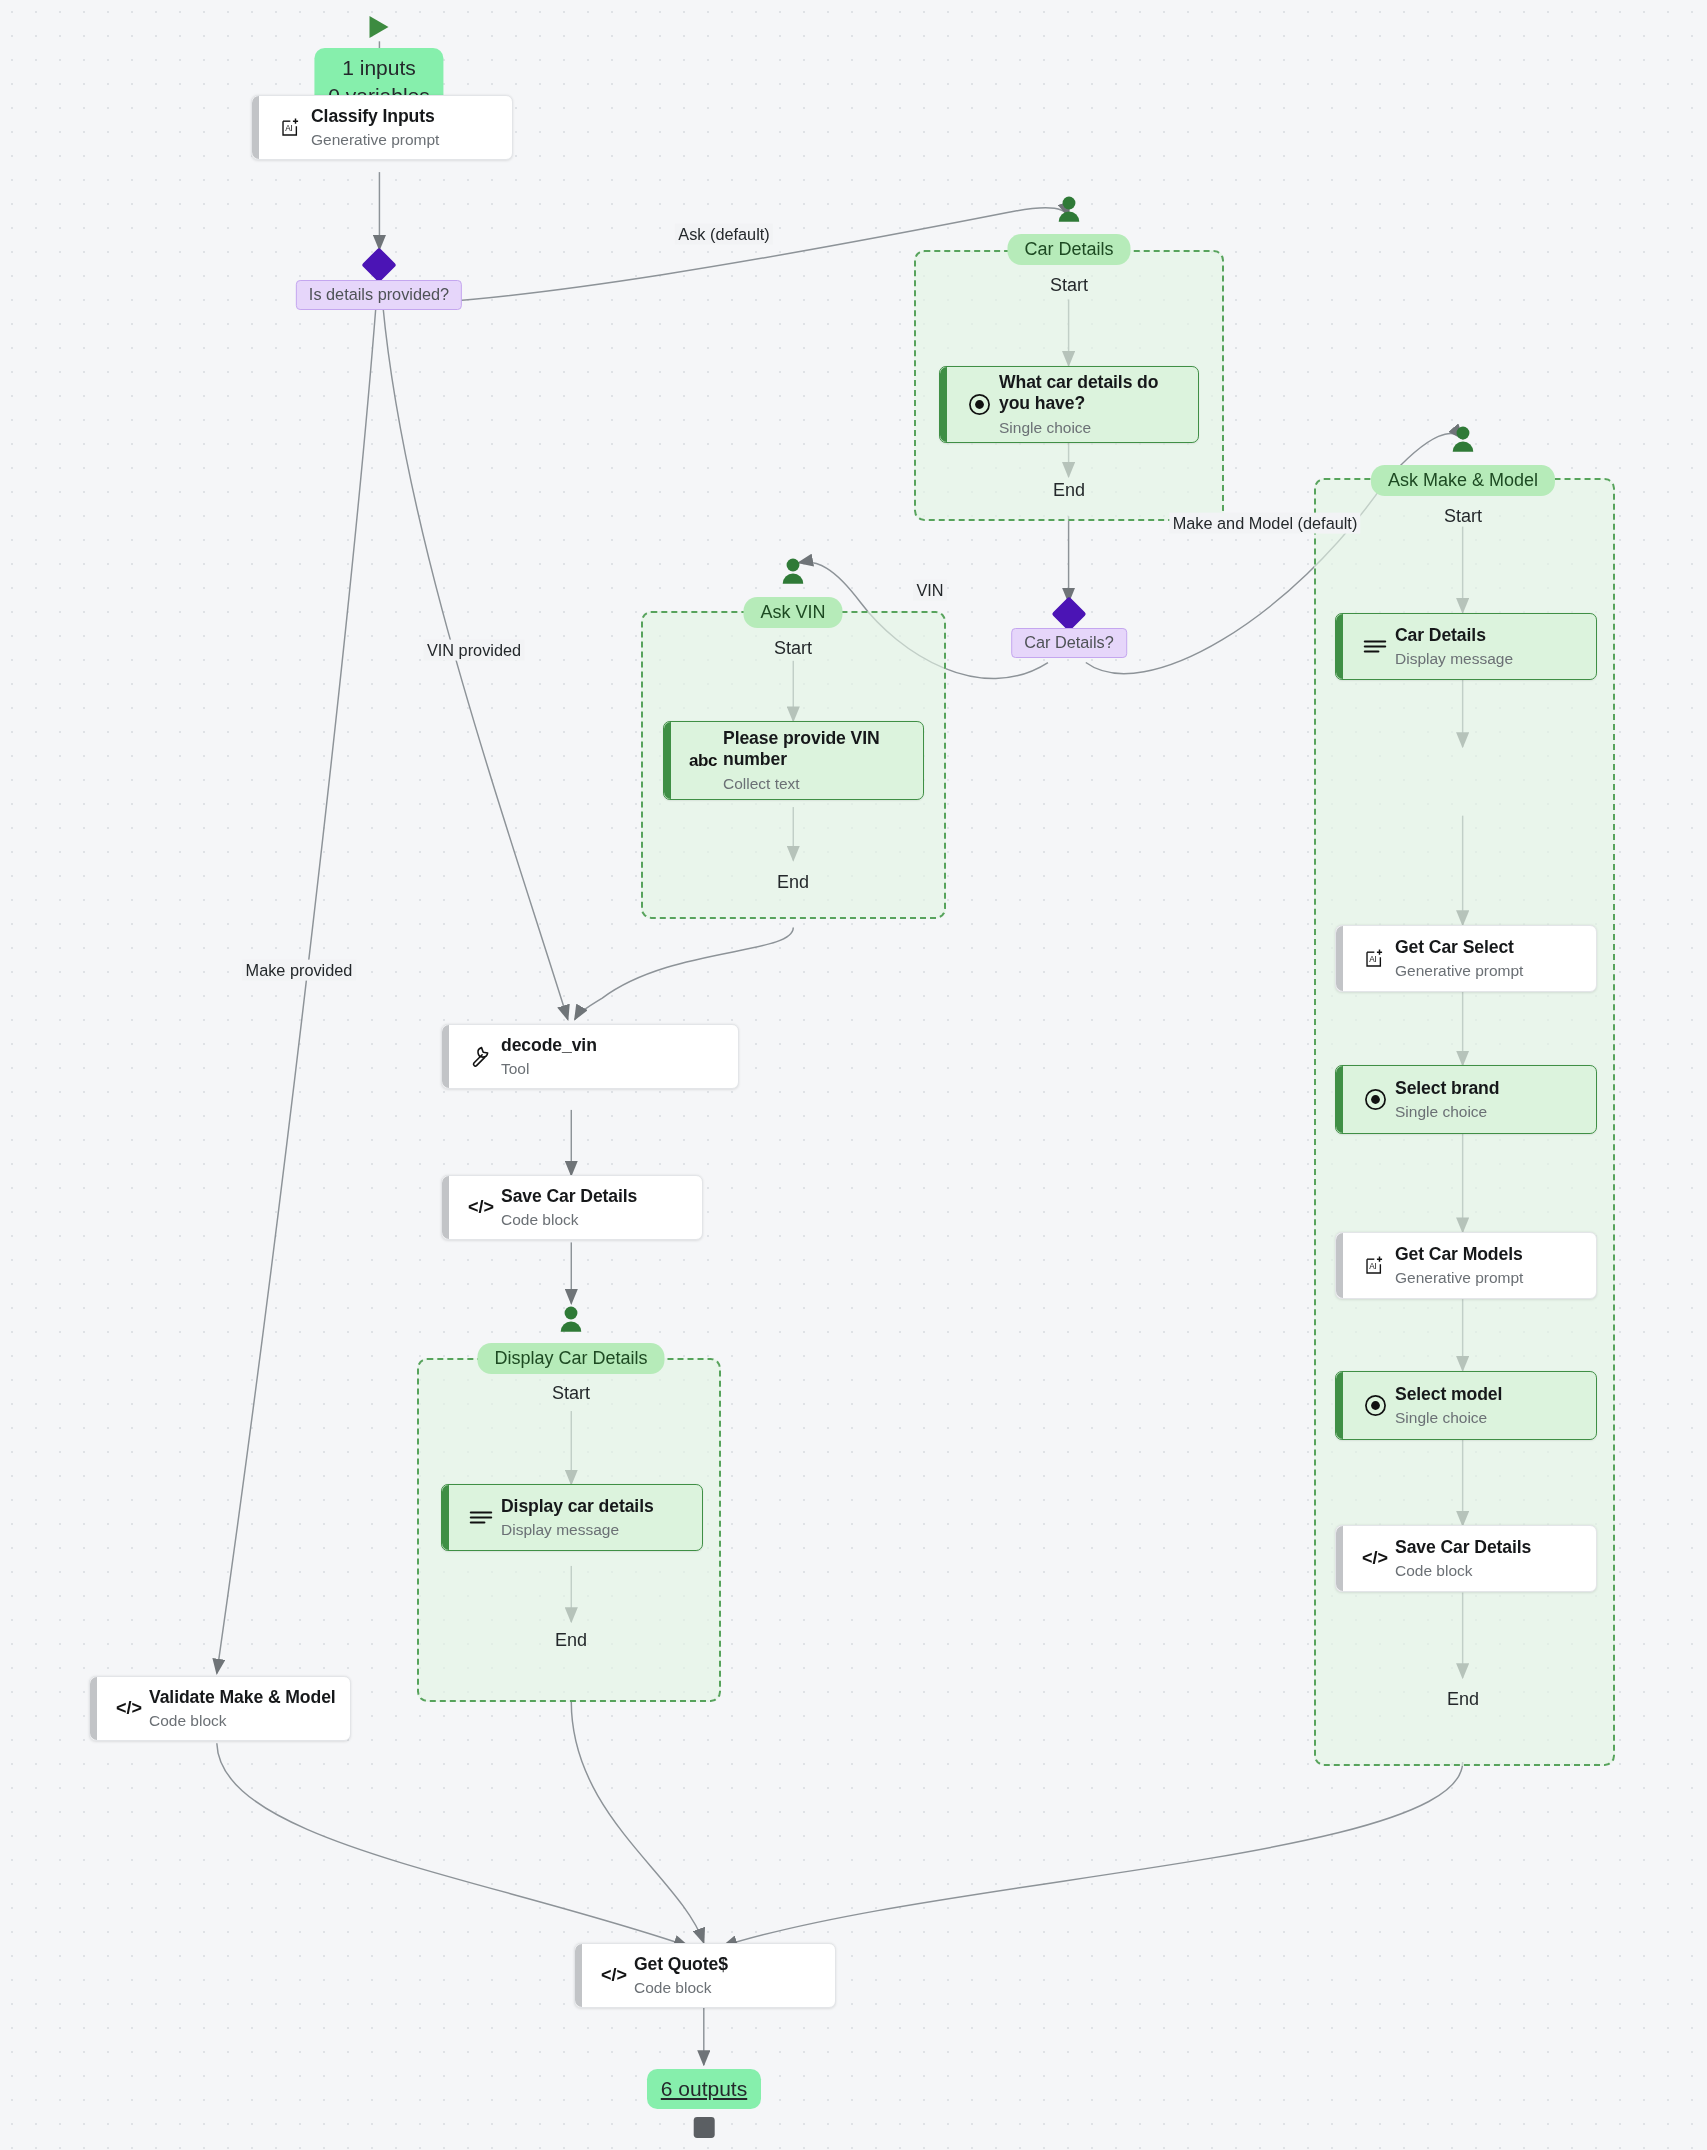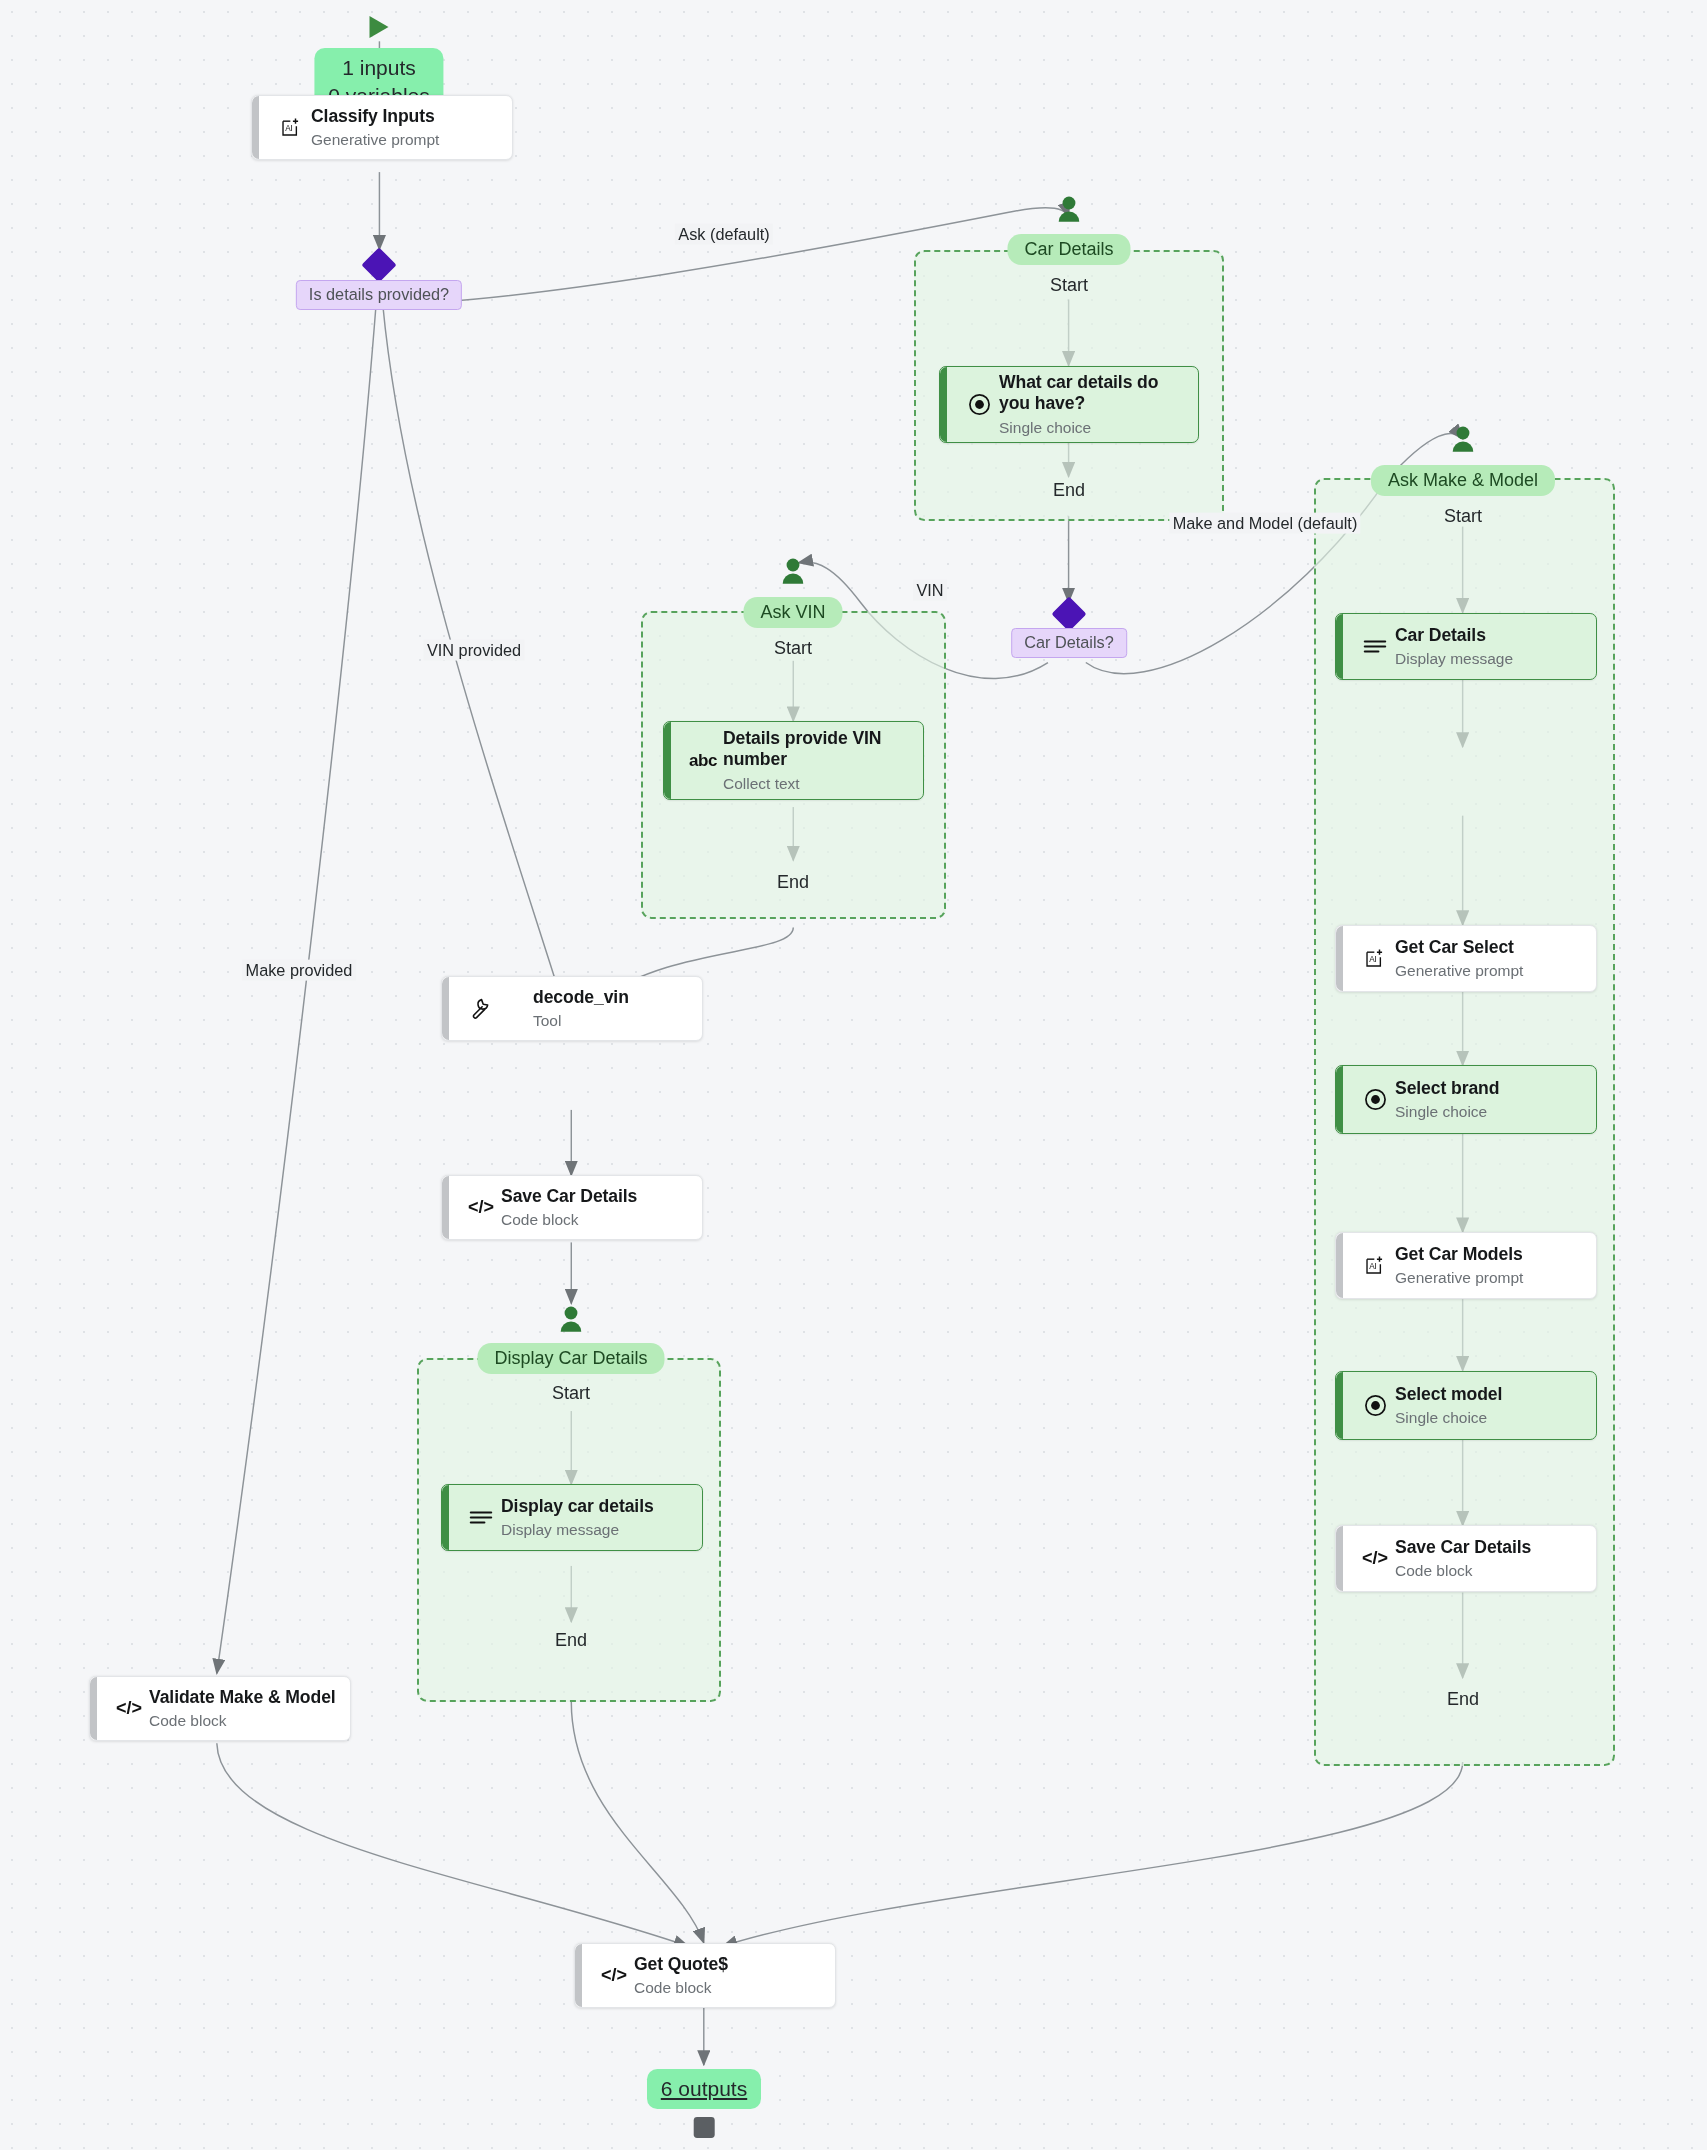--- a/index.html
+++ b/index.html
@@ -169,21 +169,21 @@
       </svg>
   </div>
   <div class="group-title" style="left:793px;top:597px;">Ask VIN</div>
   <div class="se-node" style="left:793px;top:638px;">Start</div>
   <div class="node green" style="left:663px;top:721px;width:261px;height:79px;">
     <div class="accent"></div>
     <div class="nicon">
       <span style="font-size:17px;font-weight:700;letter-spacing:-0.4px;">abc</span>
     </div>
     <div class="ntext">
-      <div class="ntitle">Details provide VIN number</div>
+      <div class="ntitle">Please provide VIN number</div>
       <div class="nsub">Collect text</div>
     </div>
   </div>
   <div class="se-node" style="left:793px;top:872px;">End</div>
 
   <div class="group" style="left:1314px;top:478px;width:301px;height:1288px;"></div>
   <div class="person" style="left:1463px;top:426px;">
     <svg width="24" height="26" viewBox="0 0 28 30">
         <circle cx="14" cy="8" r="7.5" fill="#2f7a37"></circle>
         <path d="M2,30 a12,12 0 0 1 24,0 z" fill="#2f7a37"></path>
@@ -318,21 +318,21 @@
         <text x="6" y="17.5" font-size="9.5" font-family="Liberation Sans, sans-serif" fill="#111" stroke="none">AI</text>
         <path d="M18,3 L18,9 M15,6 L21,6" stroke-width="1.7"></path>
       </svg>
     </div>
     <div class="ntext">
       <div class="ntitle">Classify Inputs</div>
       <div class="nsub">Generative prompt</div>
     </div>
   </div>
 
-  <div class="node plain" style="left:441px;top:976px;width:262px;height:65px;gap:32px;">
+  <div class="node plain" style="left:441px;top:1024px;width:298px;height:65px;">
     <div class="accent"></div>
     <div class="nicon">
       <svg width="22.4" height="22.4" viewBox="0 0 24 24" fill="none" stroke="#111" stroke-width="1.7" stroke-linecap="round" stroke-linejoin="round">
         <path d="M15.5,3.5 a5.2,5.2 0 1 0 4.2,7.6 l-4.2,-2.4 z" transform="rotate(-20 12 12)"></path>
         <path d="M13,10.5 L4.2,19.3 a2,2 0 0 0 2.8,2.8 L15.8,13.3"></path>
       </svg>
     </div>
     <div class="ntext">
       <div class="ntitle">decode_vin</div>
       <div class="nsub">Tool</div>

